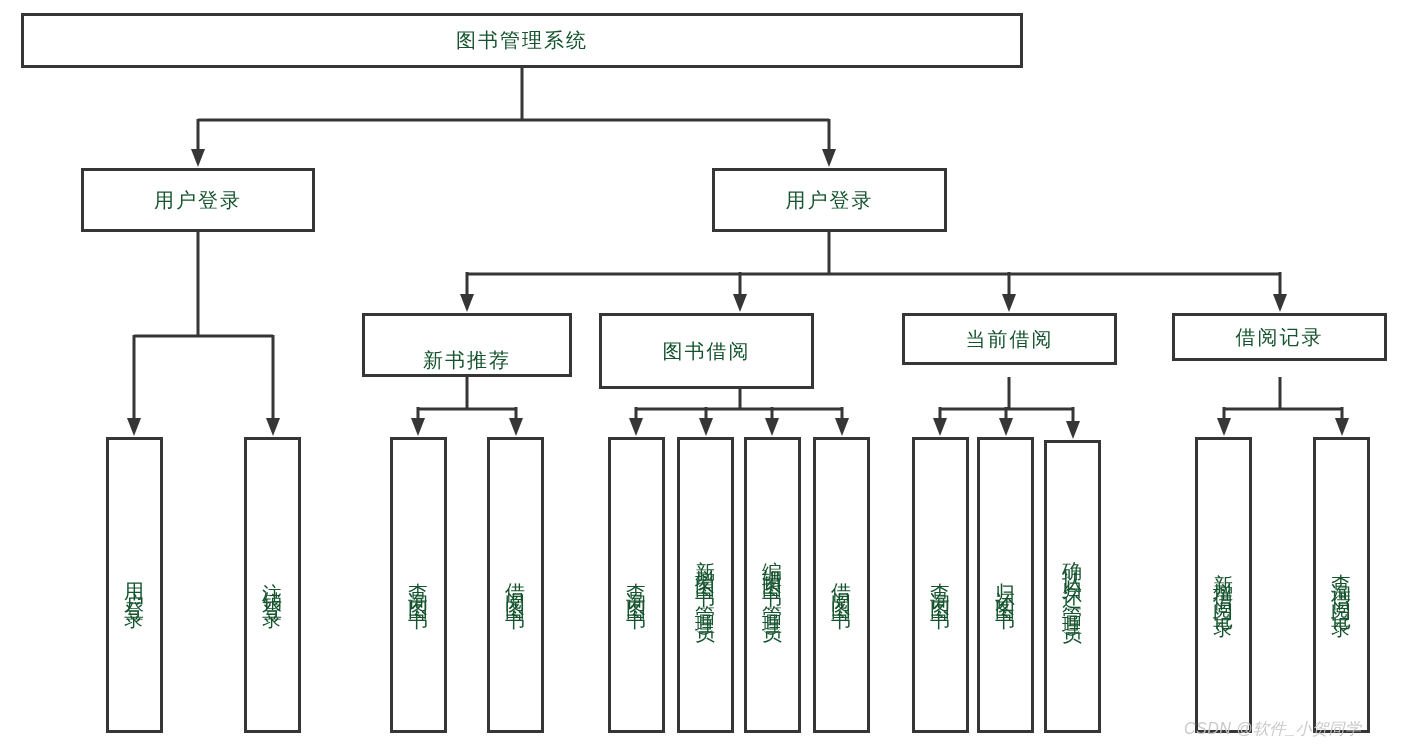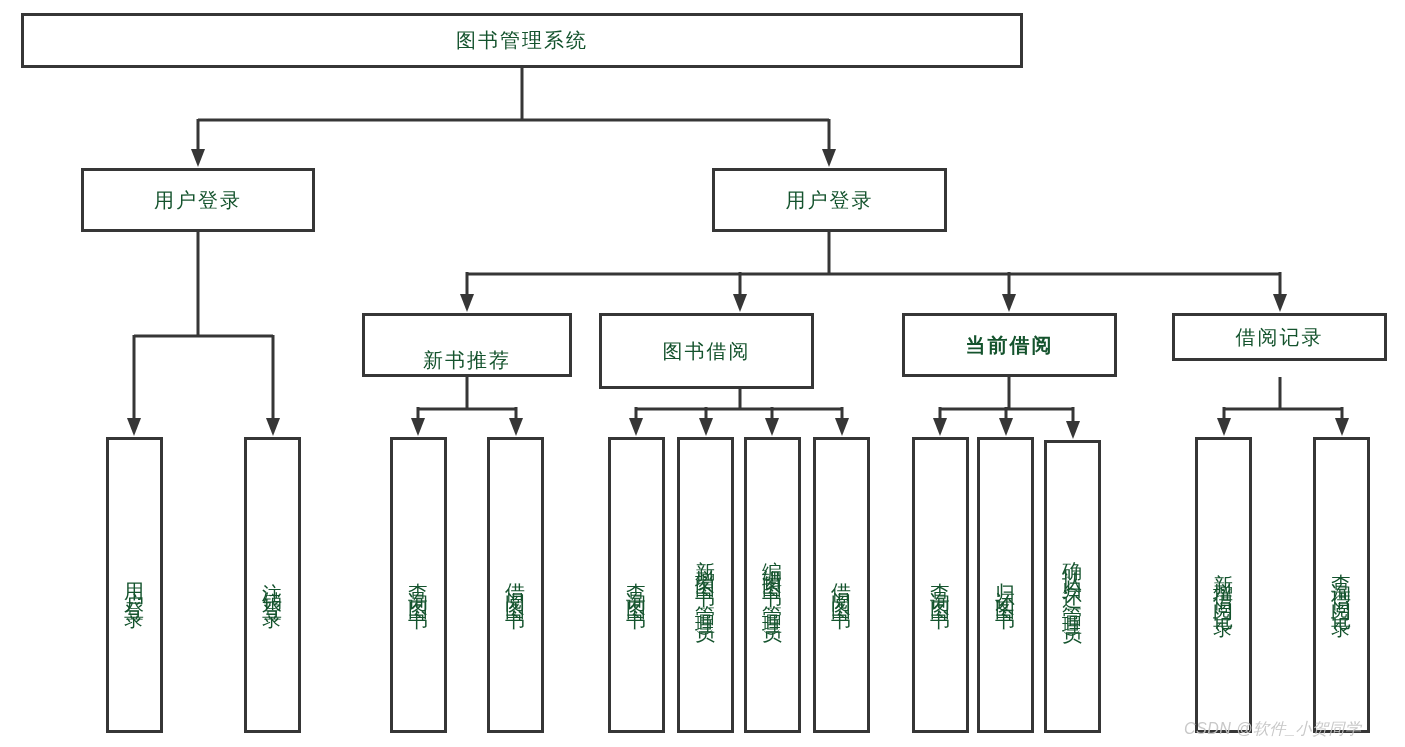--- a/index.html
+++ b/index.html
@@ -19,21 +19,21 @@
   .v-box span {
     writing-mode:vertical-rl; text-orientation:mixed;
     font-size:20px; line-height:1.2; letter-spacing:9px;
   }
   
   #root { left:21px;  top:13px;  width:1002px; height:55px; }
   #n2a  { left:81px;  top:168px; width:234px;  height:64px; }
   #n2b  { left:712px; top:168px; width:235px;  height:64px; }
   #n3a  { left:362px; top:313px; width:210px;  height:64px;align-items:flex-end; }
   #n3b  { left:599px; top:313px; width:215px;  height:76px; }
-  #n3c  { left:902px; top:313px; width:215px;  height:64px;font-weight:bold; }
+  #n3c  { left:902px; top:313px; width:215px;  height:52px; }
   #n3d  { left:1172px;top:313px; width:215px;  height:48px; }
   .leaf { top:437px; width:57px; height:296px; }
   #b1  { left:106px; }  #b2  { left:244px; }
   #b3  { left:390px; }  #b4  { left:487px; }
   #b5  { left:608px; }  #b6  { left:677px; }
   #b7  { left:744px; }  #b8  { left:813px; }
   #b9  { left:912px; }  #b10 { left:977px; }
   #b11 { left:1044px; top:440px; height:293px; }
   #b12 { left:1195px; } #b13 { left:1313px; }
   #watermark {

